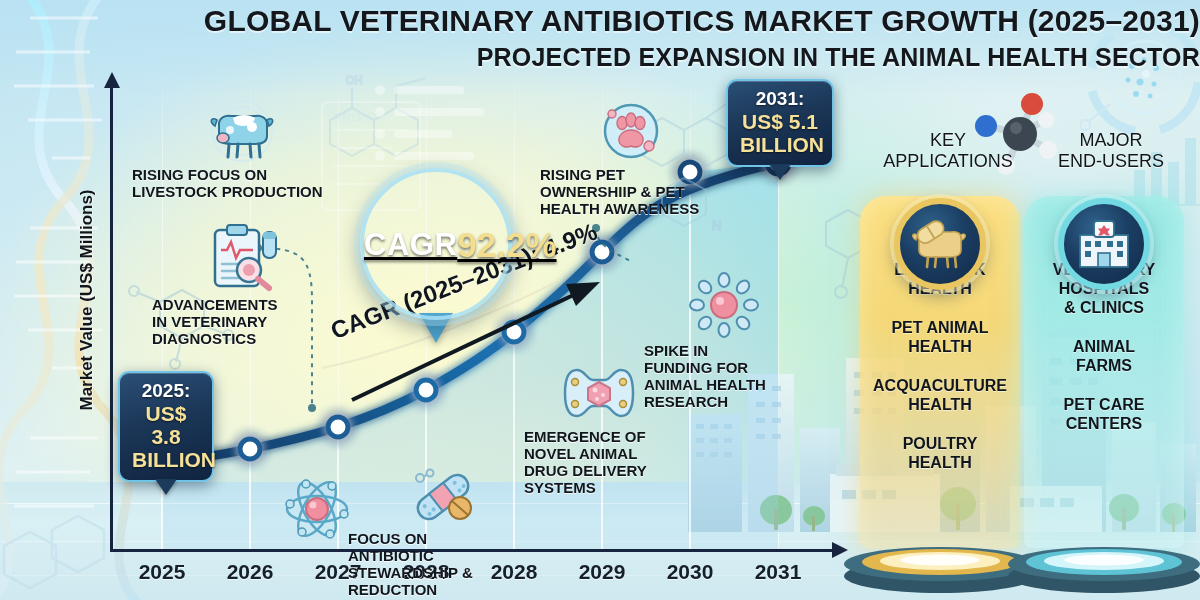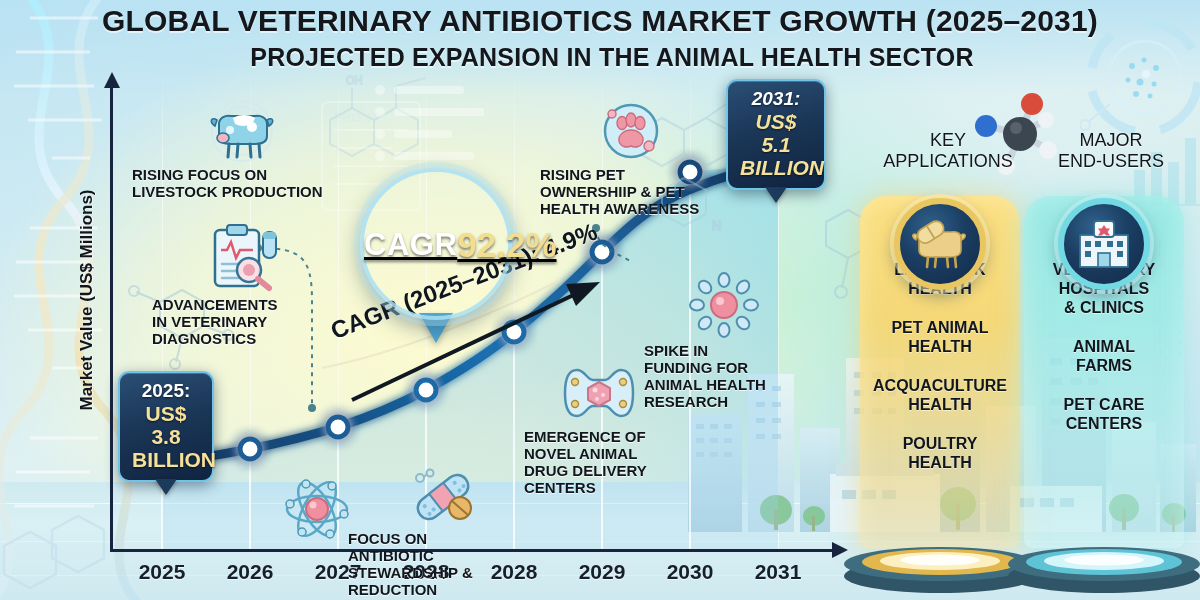--- a/index.html
+++ b/index.html
@@ -33,21 +33,21 @@
   .dna{ position:absolute; left:-6px; top:-10px; width:150px; height:620px; opacity:.85; }
 
   
   .vgrid{ position:absolute; top:70px; bottom:52px; width:1px;
           background:linear-gradient(180deg,rgba(255,255,255,.0),rgba(255,255,255,.55) 22%,rgba(255,255,255,.5)); }
 
   
   .city{ position:absolute; left:680px; bottom:52px; width:520px; height:230px; opacity:.95; }
 
   
-  .title-wrap{ position:absolute; left:0; right:0; top:4px; text-align:center; z-index:30; }
+  .title-wrap{ position:absolute; left:0; right:0; top:4px; text-align:right; z-index:30; }
   .title-line{
     font-weight:bold; color:#14181c; letter-spacing:.2px;
     text-shadow:0 2px 0 rgba(255,255,255,.55);
   }
   .t1{ font-size:30px; line-height:34px; }
   .t2{ font-size:25px; line-height:30px; margin-top:4px;padding-left:24px; }
 
   
   .axis-y{ position:absolute; left:110px; top:86px; width:3px; height:466px; background:#17243f; }
   .axis-x{ position:absolute; left:110px; top:549px; width:726px; height:3px; background:#17243f; }
@@ -532,21 +532,21 @@
     <div class="xtick" style="left:668px">2031</div>
   </div>
 
   <div class="callout" style="left:118px; top:371px; width:96px;">
     <div class="c-year">2025:</div>
     <div class="c-val">US$ 3.8</div>
     <div class="c-val">BILLION</div>
     <div class="tail"></div>
   </div>
 
-  <div class="callout" style="left:726px; top:79px; width:100px;font-style:italic;">
+  <div class="callout" style="left:726px; top:79px; width:108px;">
     <div class="c-year">2031:</div>
     <div class="c-val">US$ 5.1</div>
     <div class="c-val">BILLION</div>
     <div class="tail"></div>
   </div>
 
   <div class="cagr-pin">
     <div class="cagr-tail"></div>
     <div class="cagr-ball">
       <div class="ttl">CAGR</div>
@@ -682,21 +682,21 @@
       <g fill="#e9cf84" stroke="#a98c36" stroke-width="1.4">
         <circle cx="12" cy="20" r="3.5"></circle>
           <circle cx="12" cy="42" r="3.5"></circle>
         <circle cx="60" cy="20" r="3.5"></circle>
           <circle cx="60" cy="42" r="3.5"></circle>
       </g>
     </svg>
     <div class="anno-txt" style="white-space:pre-line">EMERGENCE OF
 NOVEL ANIMAL
 DRUG DELIVERY
-CENTERS</div>
+SYSTEMS</div>
   </div>
 
   <div class="anno" style="left:644px; top:272px; width:160px;">
     <svg class="ico" width="72" height="66" viewBox="0 0 72 66">
       <g fill="#cfe9f6" stroke="#4e8fb0" stroke-width="2">
         <ellipse cx="36" cy="8" rx="5.5" ry="7"></ellipse>
         <ellipse cx="55" cy="15" rx="5.5" ry="7" transform="rotate(42 55 15)"></ellipse>
         <ellipse cx="63" cy="33" rx="5.5" ry="7" transform="rotate(88 63 33)"></ellipse>
         <ellipse cx="55" cy="51" rx="5.5" ry="7" transform="rotate(134 55 51)"></ellipse>
         <ellipse cx="36" cy="58" rx="5.5" ry="7"></ellipse>

